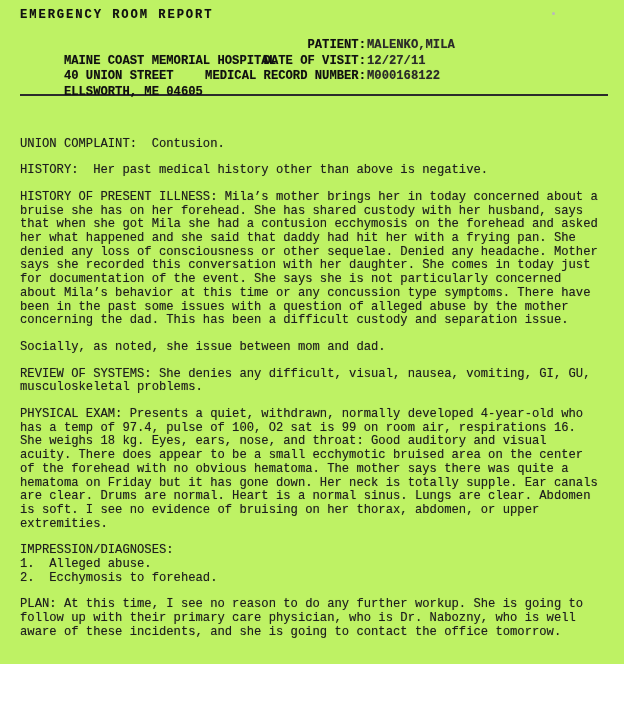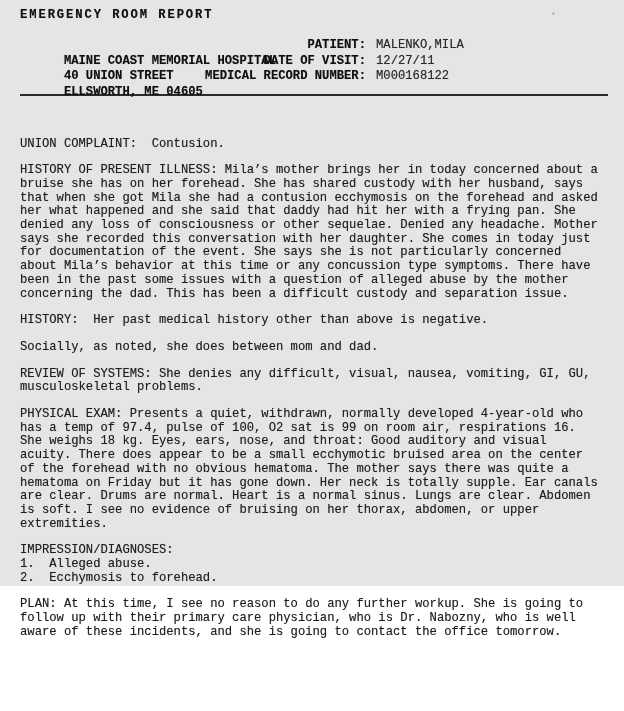--- a/index.html
+++ b/index.html
@@ -8,24 +8,24 @@
     background: #ffffff;
   }
   body {
     width: 624px;
     height: 711px;
     overflow: hidden;
   }
   .page {
     position: relative;
     width: 624px;
-    height: 586px;
+    height: 664px;
     box-sizing: border-box;
     padding: 8px 16px 0 20px;
-    background: #e5e5e5;
+    background: #bef264;
     font-family: "Liberation Mono", "DejaVu Sans Mono", monospace;
     font-size: 12.2px;
     color: #1e1e1e;
     text-shadow: 0 0 0.7px rgba(20,20,20,0.45);
   }
   .doc-title {
     font-weight: 700;
     color: #101010;
     letter-spacing: 1.9px;
     line-height: 14px;
@@ -50,22 +50,22 @@
     position: absolute;
     top: 0;
     right: 242px;
     font-weight: 700;
     color: #101010;
     text-align: right;
   }
   .hvalue {
     position: absolute;
     top: 0;
-    left: 356px;
-    font-weight: 400;
+    left: 347px;
+    font-weight: 700;
     color: #2a2a2a;
   }
   .rule {
     border: none;
     border-top: 2px solid #2b2b2b;
     margin: 9px 0 42px 0;
     height: 0;
   }
   .body-text .para {
     margin: 0 0 13px 0;
@@ -106,32 +106,32 @@
       <span class="hleft">ELLSWORTH, ME 04605</span>
       <span class="hlabel">MEDICAL RECORD NUMBER:</span>
       <span class="hvalue">M000168122</span>
     </div>
   </div>
 
   <div class="rule"></div>
 
   <div class="body-text">
     <p class="para">UNION COMPLAINT:  Contusion.</p>
+    <p class="para">HISTORY:  Her past medical history other than above is negative.</p>
     <p class="para">HISTORY OF PRESENT ILLNESS: Mila’s mother brings her in today concerned about a
 bruise she has on her forehead. She has shared custody with her husband, says
 that when she got Mila she had a contusion ecchymosis on the forehead and asked
 her what happened and she said that daddy had hit her with a frying pan. She
 denied any loss of consciousness or other sequelae. Denied any headache. Mother
 says she recorded this conversation with her daughter. She comes in today just
 for documentation of the event. She says she is not particularly concerned
 about Mila’s behavior at this time or any concussion type symptoms. There have
 been in the past some issues with a question of alleged abuse by the mother
 concerning the dad. This has been a difficult custody and separation issue.</p>
-    <p class="para">HISTORY:  Her past medical history other than above is negative.</p>
-    <p class="para">Socially, as noted, she does between mom and dad.</p>
+    <p class="para">Socially, as noted, she issue between mom and dad.</p>
     <p class="para">REVIEW OF SYSTEMS: She denies any difficult, visual, nausea, vomiting, GI, GU,
 musculoskeletal problems.</p>
     <p class="para">PHYSICAL EXAM: Presents a quiet, withdrawn, normally developed 4-year-old who
 has a temp of 97.4, pulse of 100, O2 sat is 99 on room air, respirations 16.
 She weighs 18 kg. Eyes, ears, nose, and throat: Good auditory and visual
 acuity. There does appear to be a small ecchymotic bruised area on the center
 of the forehead with no obvious hematoma. The mother says there was quite a
 hematoma on Friday but it has gone down. Her neck is totally supple. Ear canals
 are clear. Drums are normal. Heart is a normal sinus. Lungs are clear. Abdomen
 is soft. I see no evidence of bruising on her thorax, abdomen, or upper

